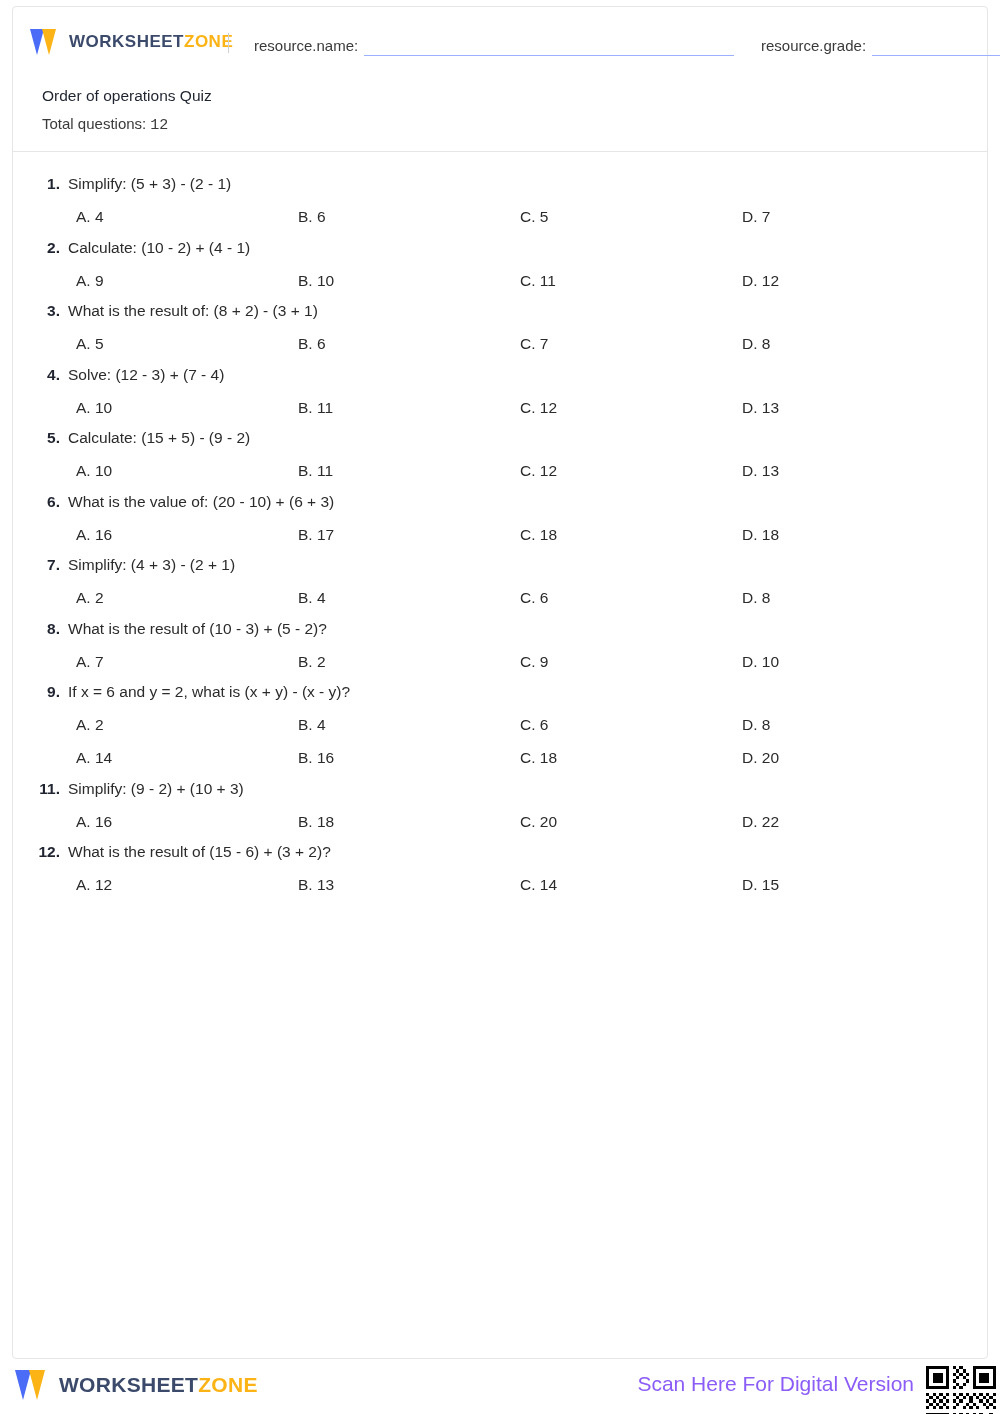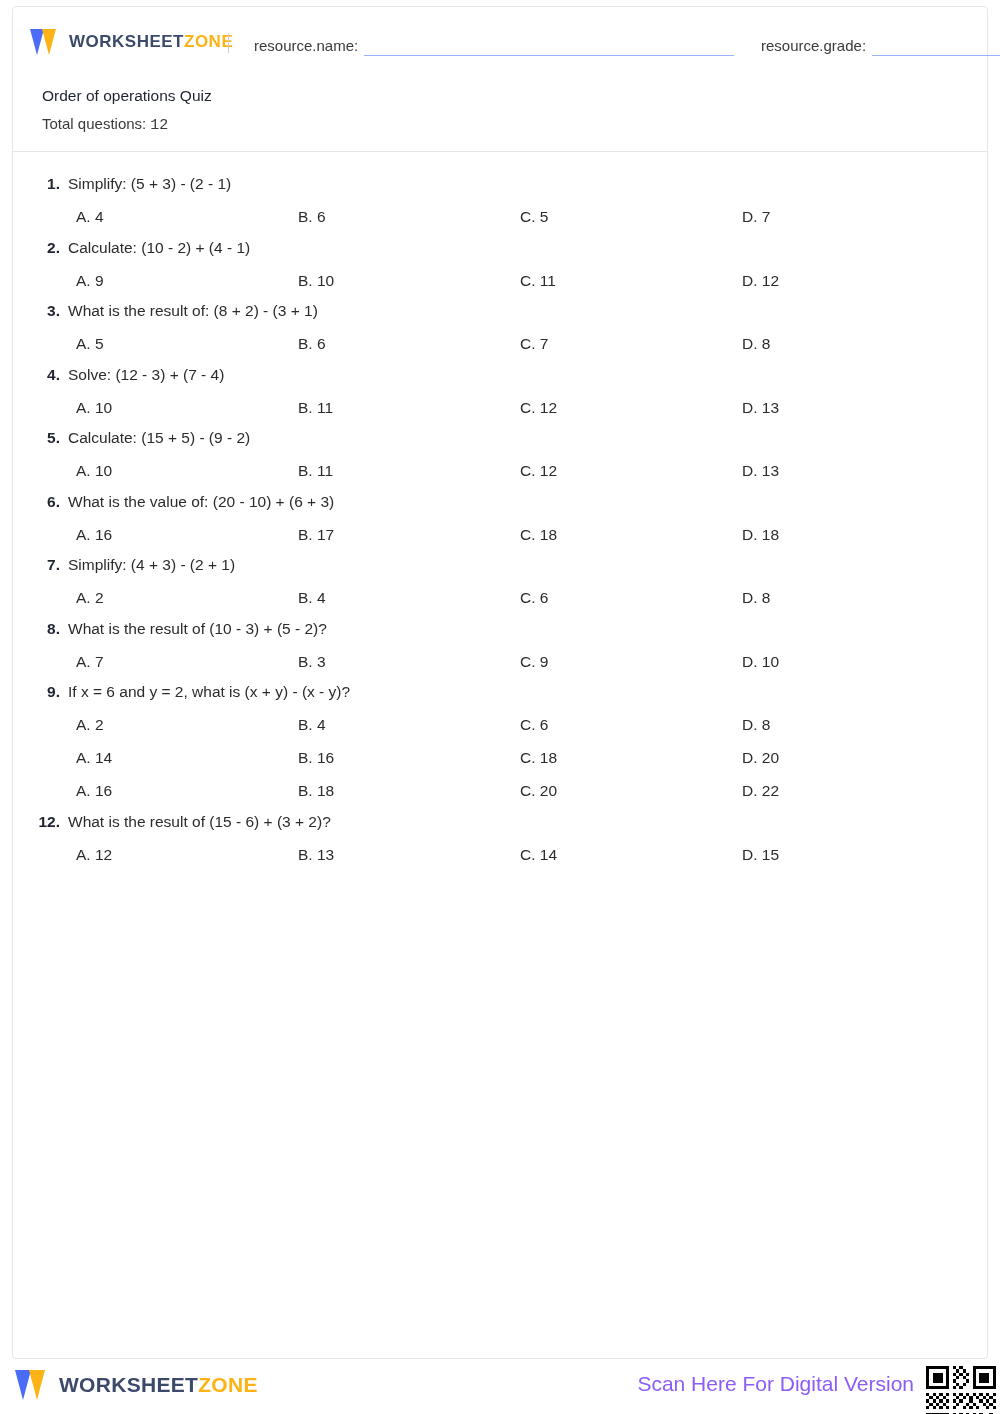--- a/index.html
+++ b/index.html
@@ -306,21 +306,21 @@
         </div>
       </div>
 
       <div class="q-block">
         <div class="q-line">
           <span class="q-num">8.</span>
           <span class="q-text">What is the result of (10 - 3) + (5 - 2)?</span>
         </div>
         <div class="opts">
           <span class="opt">A. 7</span>
-          <span class="opt">B. 3</span>
+          <span class="opt">B. 2</span>
           <span class="opt">C. 9</span>
           <span class="opt">D. 10</span>
         </div>
       </div>
 
       <div class="q-block">
         <div class="q-line">
           <span class="q-num">9.</span>
           <span class="q-text">If x = 6 and y = 2, what is (x + y) - (x - y)?</span>
         </div>
@@ -335,20 +335,24 @@
       <div class="q-block">
         <div class="opts">
           <span class="opt">A. 14</span>
           <span class="opt">B. 16</span>
           <span class="opt">C. 18</span>
           <span class="opt">D. 20</span>
         </div>
       </div>
 
       <div class="q-block">
+        <div class="q-line">
+          <span class="q-num">11.</span>
+          <span class="q-text">Simplify: (9 - 2) + (10 + 3)</span>
+        </div>
         <div class="opts">
           <span class="opt">A. 16</span>
           <span class="opt">B. 18</span>
           <span class="opt">C. 20</span>
           <span class="opt">D. 22</span>
         </div>
       </div>
 
       <div class="q-block">
         <div class="q-line">

